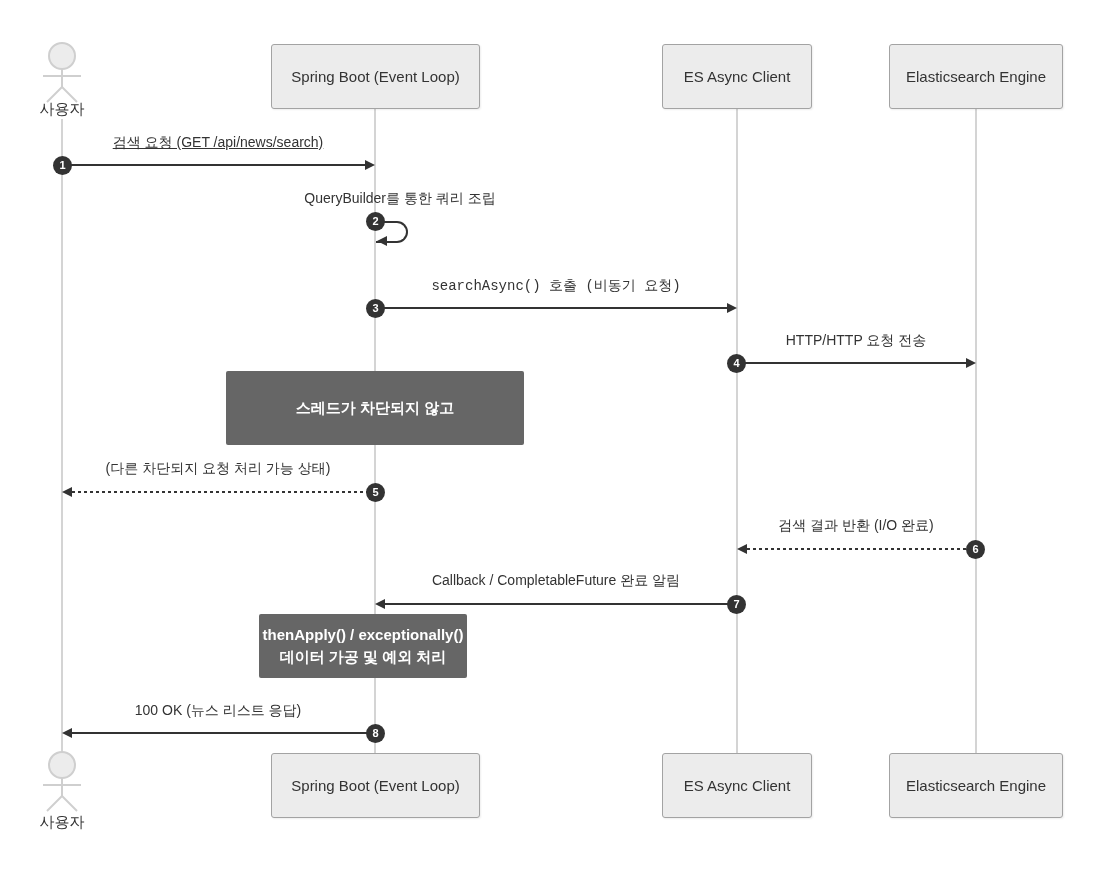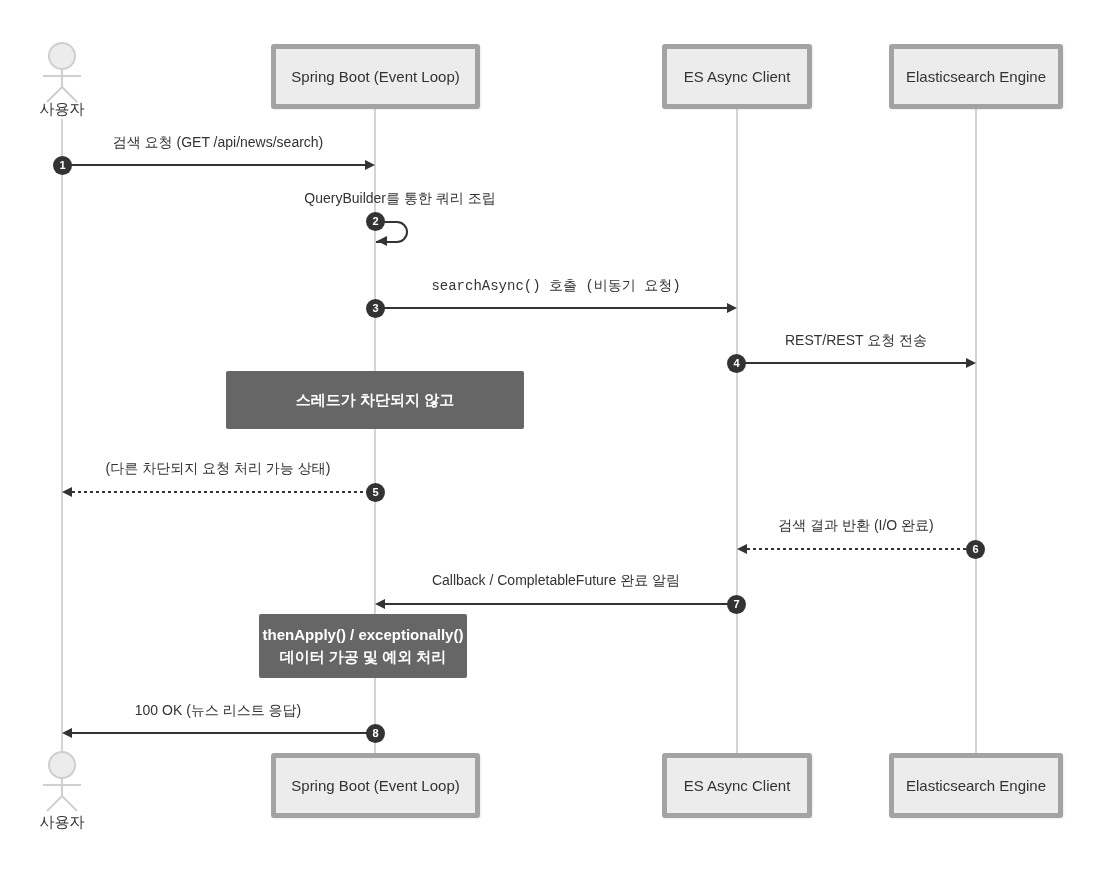--- a/index.html
+++ b/index.html
@@ -2,21 +2,21 @@
 <html><head>
 <meta charset="utf-8">
 <style>
   html,body{margin:0;padding:0;background:#ffffff;}
   .canvas{
     position:relative;width:1103px;height:873px;background:#ffffff;overflow:hidden;
     font-family:"Liberation Sans","DejaVu Sans",sans-serif;color:#333333;
   }
   .lifeline{position:absolute;width:2px;background:#d4d4d4;}
   .pbox{
-    position:absolute;height:65px;background:#ececec;border:5px solid #a3a3a3;
+    position:absolute;height:65px;background:#ececec;border:1px solid #a3a3a3;
     border-radius:3px;box-shadow:1px 1px 2px rgba(0,0,0,0.07);
     display:flex;align-items:center;justify-content:center;
     font-size:15px;color:#333333;box-sizing:border-box;white-space:nowrap;
   }
   .actor-label{
     position:absolute;transform:translateX(-50%);font-size:15px;color:#333333;white-space:nowrap;
   }
   .msg-label{
     position:absolute;transform:translateX(-50%);font-size:14px;color:#333333;white-space:nowrap;
   }
@@ -59,48 +59,48 @@
     <line x1="24" y1="45" x2="9" y2="60" stroke="#cfcfcf" stroke-width="2"></line>
     <line x1="24" y1="45" x2="39" y2="60" stroke="#cfcfcf" stroke-width="2"></line>
   </svg>
   <div class="actor-label" style="left:62px;top:100px;">사용자</div>
 
   <div class="pbox" style="left:271px;top:44px;width:209px;">Spring Boot (Event Loop)</div>
   <div class="pbox" style="left:662px;top:44px;width:150px;">ES Async Client</div>
   <div class="pbox" style="left:889px;top:44px;width:174px;">Elasticsearch Engine</div>
 
   <div>
-    <div class="msg-label" style="left:218px;top:134px;">검색 요청 (GET /api/news/search)</div>
+    <div class="msg-label" style="left:218px;top:134px;text-decoration:underline;">검색 요청 (GET /api/news/search)</div>
     <div class="msg-line" style="left:62px;top:164px;width:304px;"></div>
     <div class="arrowhead right" style="left:365px;top:160px;"></div>
     <div class="msg-num" style="left:53px;top:156px;">1</div>
   </div>
 
   <div>
     <div class="msg-label" style="left:400px;top:190px;">QueryBuilder를 통한 쿼리 조립</div>
     <div class="loop-curve" style="left:376px;top:221px;width:32px;height:22px;"></div>
     <div class="arrowhead left" style="left:377px;top:236px;"></div>
     <div class="msg-num" style="left:366px;top:212px;">2</div>
   </div>
 
   <div>
     <div class="msg-label" style="left:556px;top:277px;font-family:Liberation Mono, monospace;">searchAsync() 호출 (비동기 요청)</div>
     <div class="msg-line" style="left:375px;top:307px;width:352px;"></div>
     <div class="arrowhead right" style="left:727px;top:303px;"></div>
     <div class="msg-num" style="left:366px;top:299px;">3</div>
   </div>
 
   <div>
-    <div class="msg-label" style="left:856px;top:332px;">REST/REST 요청 전송</div>
+    <div class="msg-label" style="left:856px;top:332px;">HTTP/HTTP 요청 전송</div>
     <div class="msg-line" style="left:737px;top:362px;width:229px;"></div>
     <div class="arrowhead right" style="left:966px;top:358px;"></div>
     <div class="msg-num" style="left:727px;top:354px;">4</div>
   </div>
 
-  <div class="note" style="left:226px;top:371px;width:298px;height:58px;">
+  <div class="note" style="left:226px;top:371px;width:298px;height:74px;">
     <div>스레드가 차단되지 않고</div>
   </div>
 
   <div>
     <div class="msg-label" style="left:218px;top:460px;">(다른 차단되지 요청 처리 가능 상태)</div>
     <div class="msg-line dashed" style="left:72px;top:491px;width:303px;"></div>
     <div class="arrowhead left" style="left:62px;top:487px;"></div>
     <div class="msg-num" style="left:366px;top:483px;">5</div>
   </div>
 

